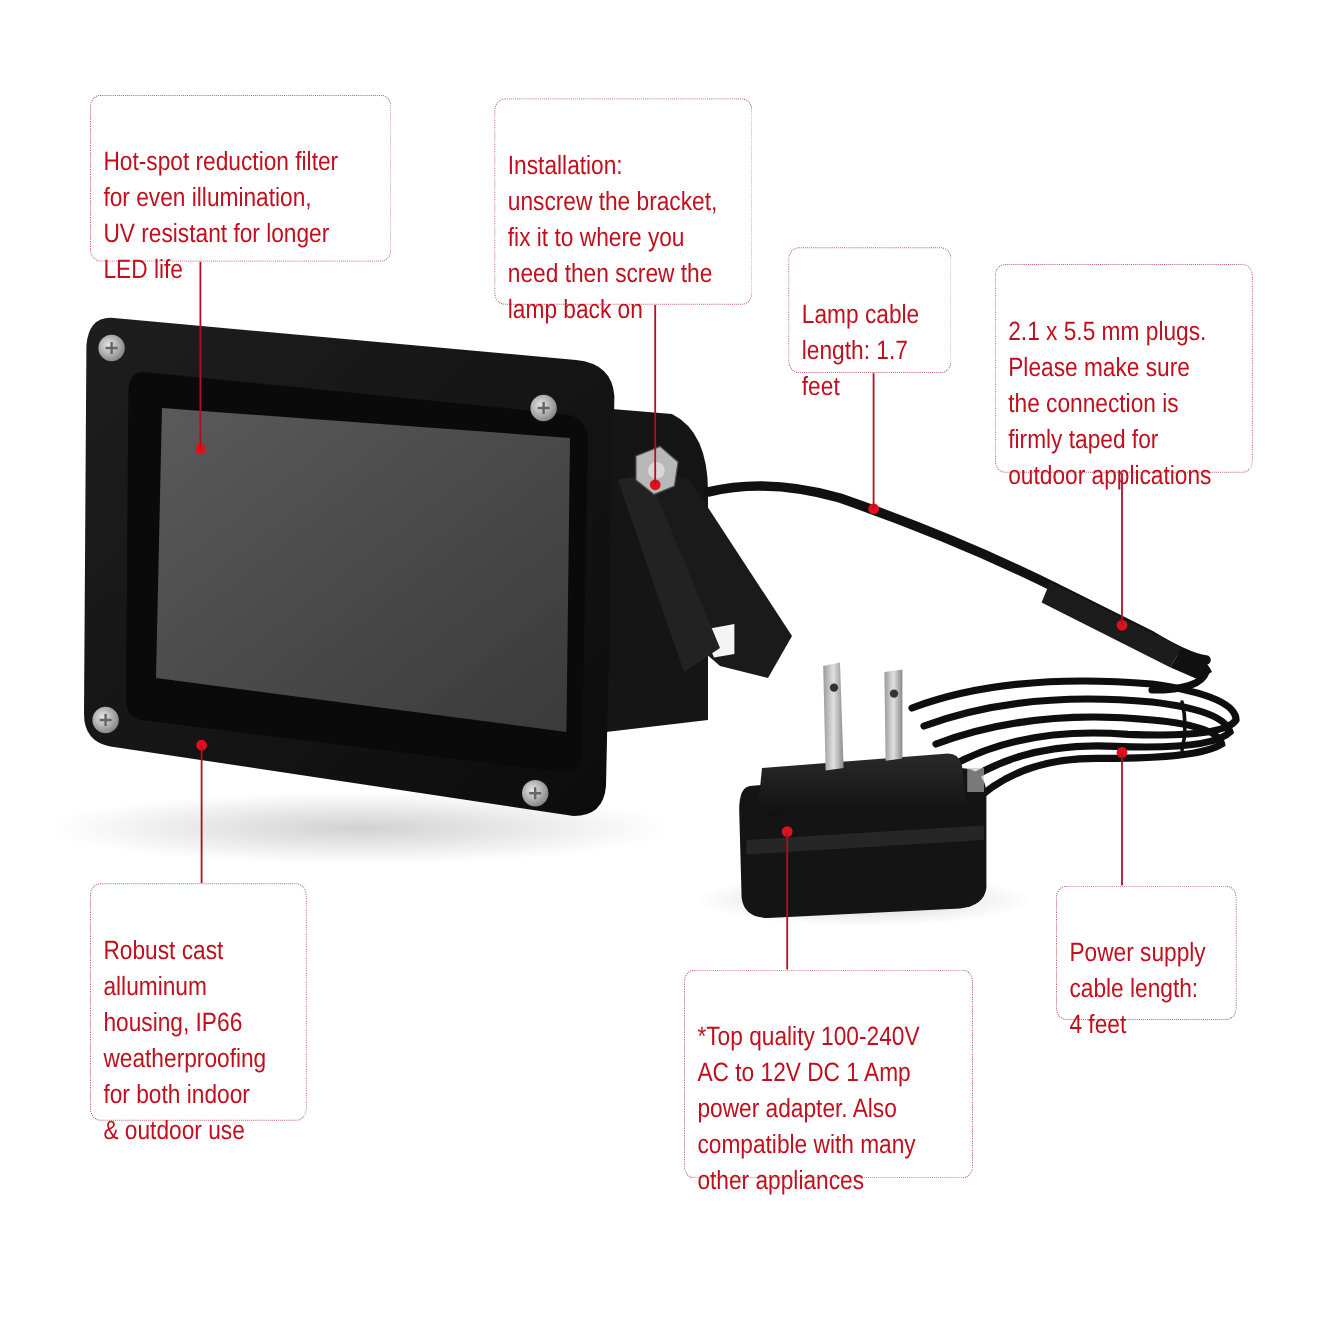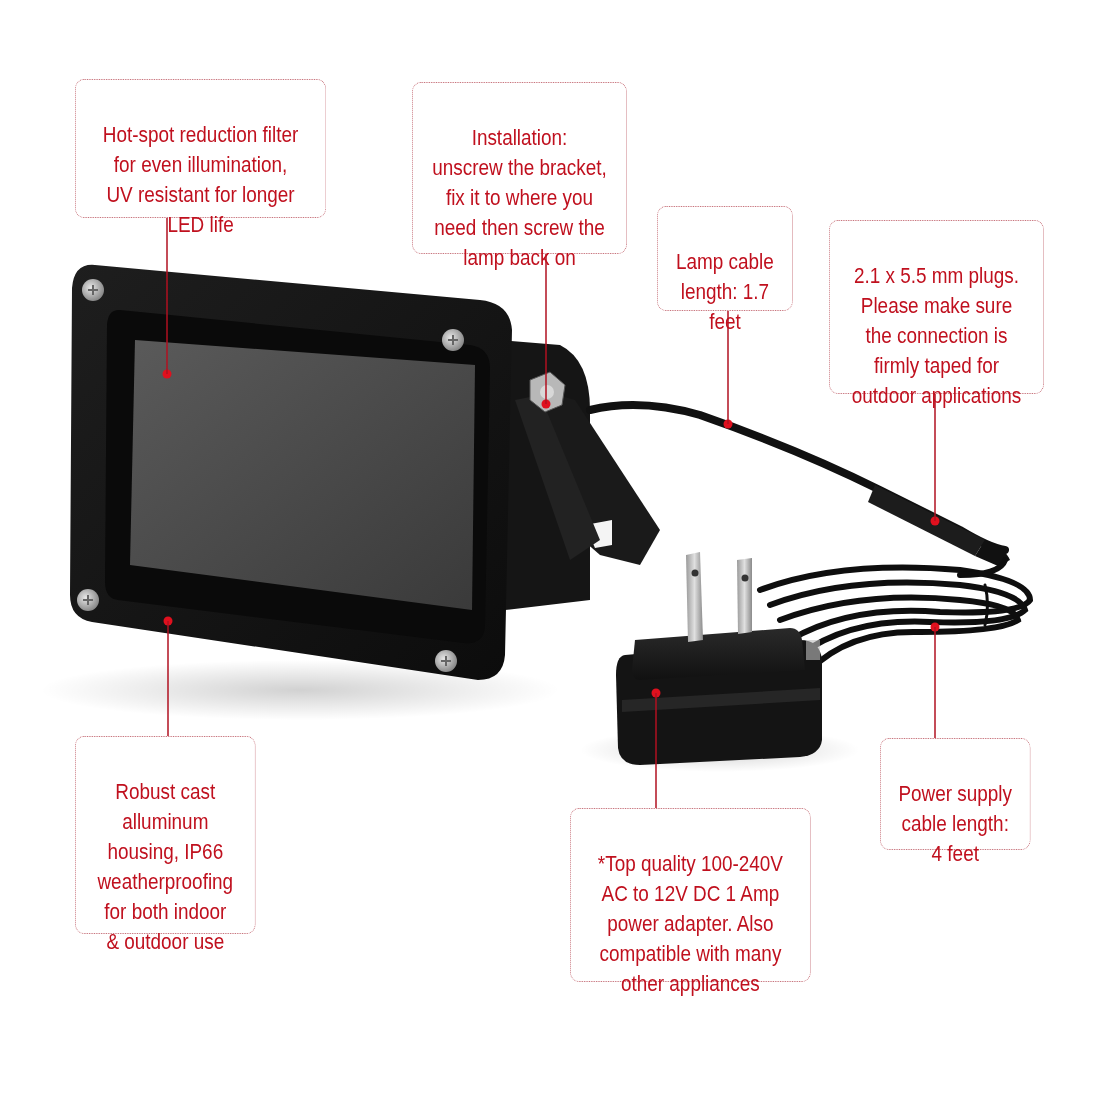--- a/index.html
+++ b/index.html
@@ -1,17 +1,17 @@
 <!DOCTYPE html>
 <html><head>
 <meta charset="utf-8">
 <style>
   html,body{margin:0;padding:0;}
   body{width:1100px;height:1100px;background:#ffffff;position:relative;overflow:hidden;font-family:"Liberation Sans", sans-serif;}
-  .stage{position:absolute;left:0;top:0;width:1100px;height:1100px;text-align:center;}
+  .stage{position:absolute;left:0;top:0;width:1100px;height:1100px;}
   .callout{position:absolute;border:1px dotted #c0606a;border-radius:10px;background:#fff;box-sizing:border-box;color:#c0101e;font-family:"Liberation Sans", sans-serif;font-size:22px;line-height:30px;padding:10px 12px 10px 12px;transform:scaleX(0.86);transform-origin:left top;white-space:pre-line;}
   svg{position:absolute;left:0;top:0;}
 </style>
 </head>
 <body>
 
 <div class="stage">
 
   <svg width="1100" height="1100" viewBox="0 0 1100 1100">
     <defs>

